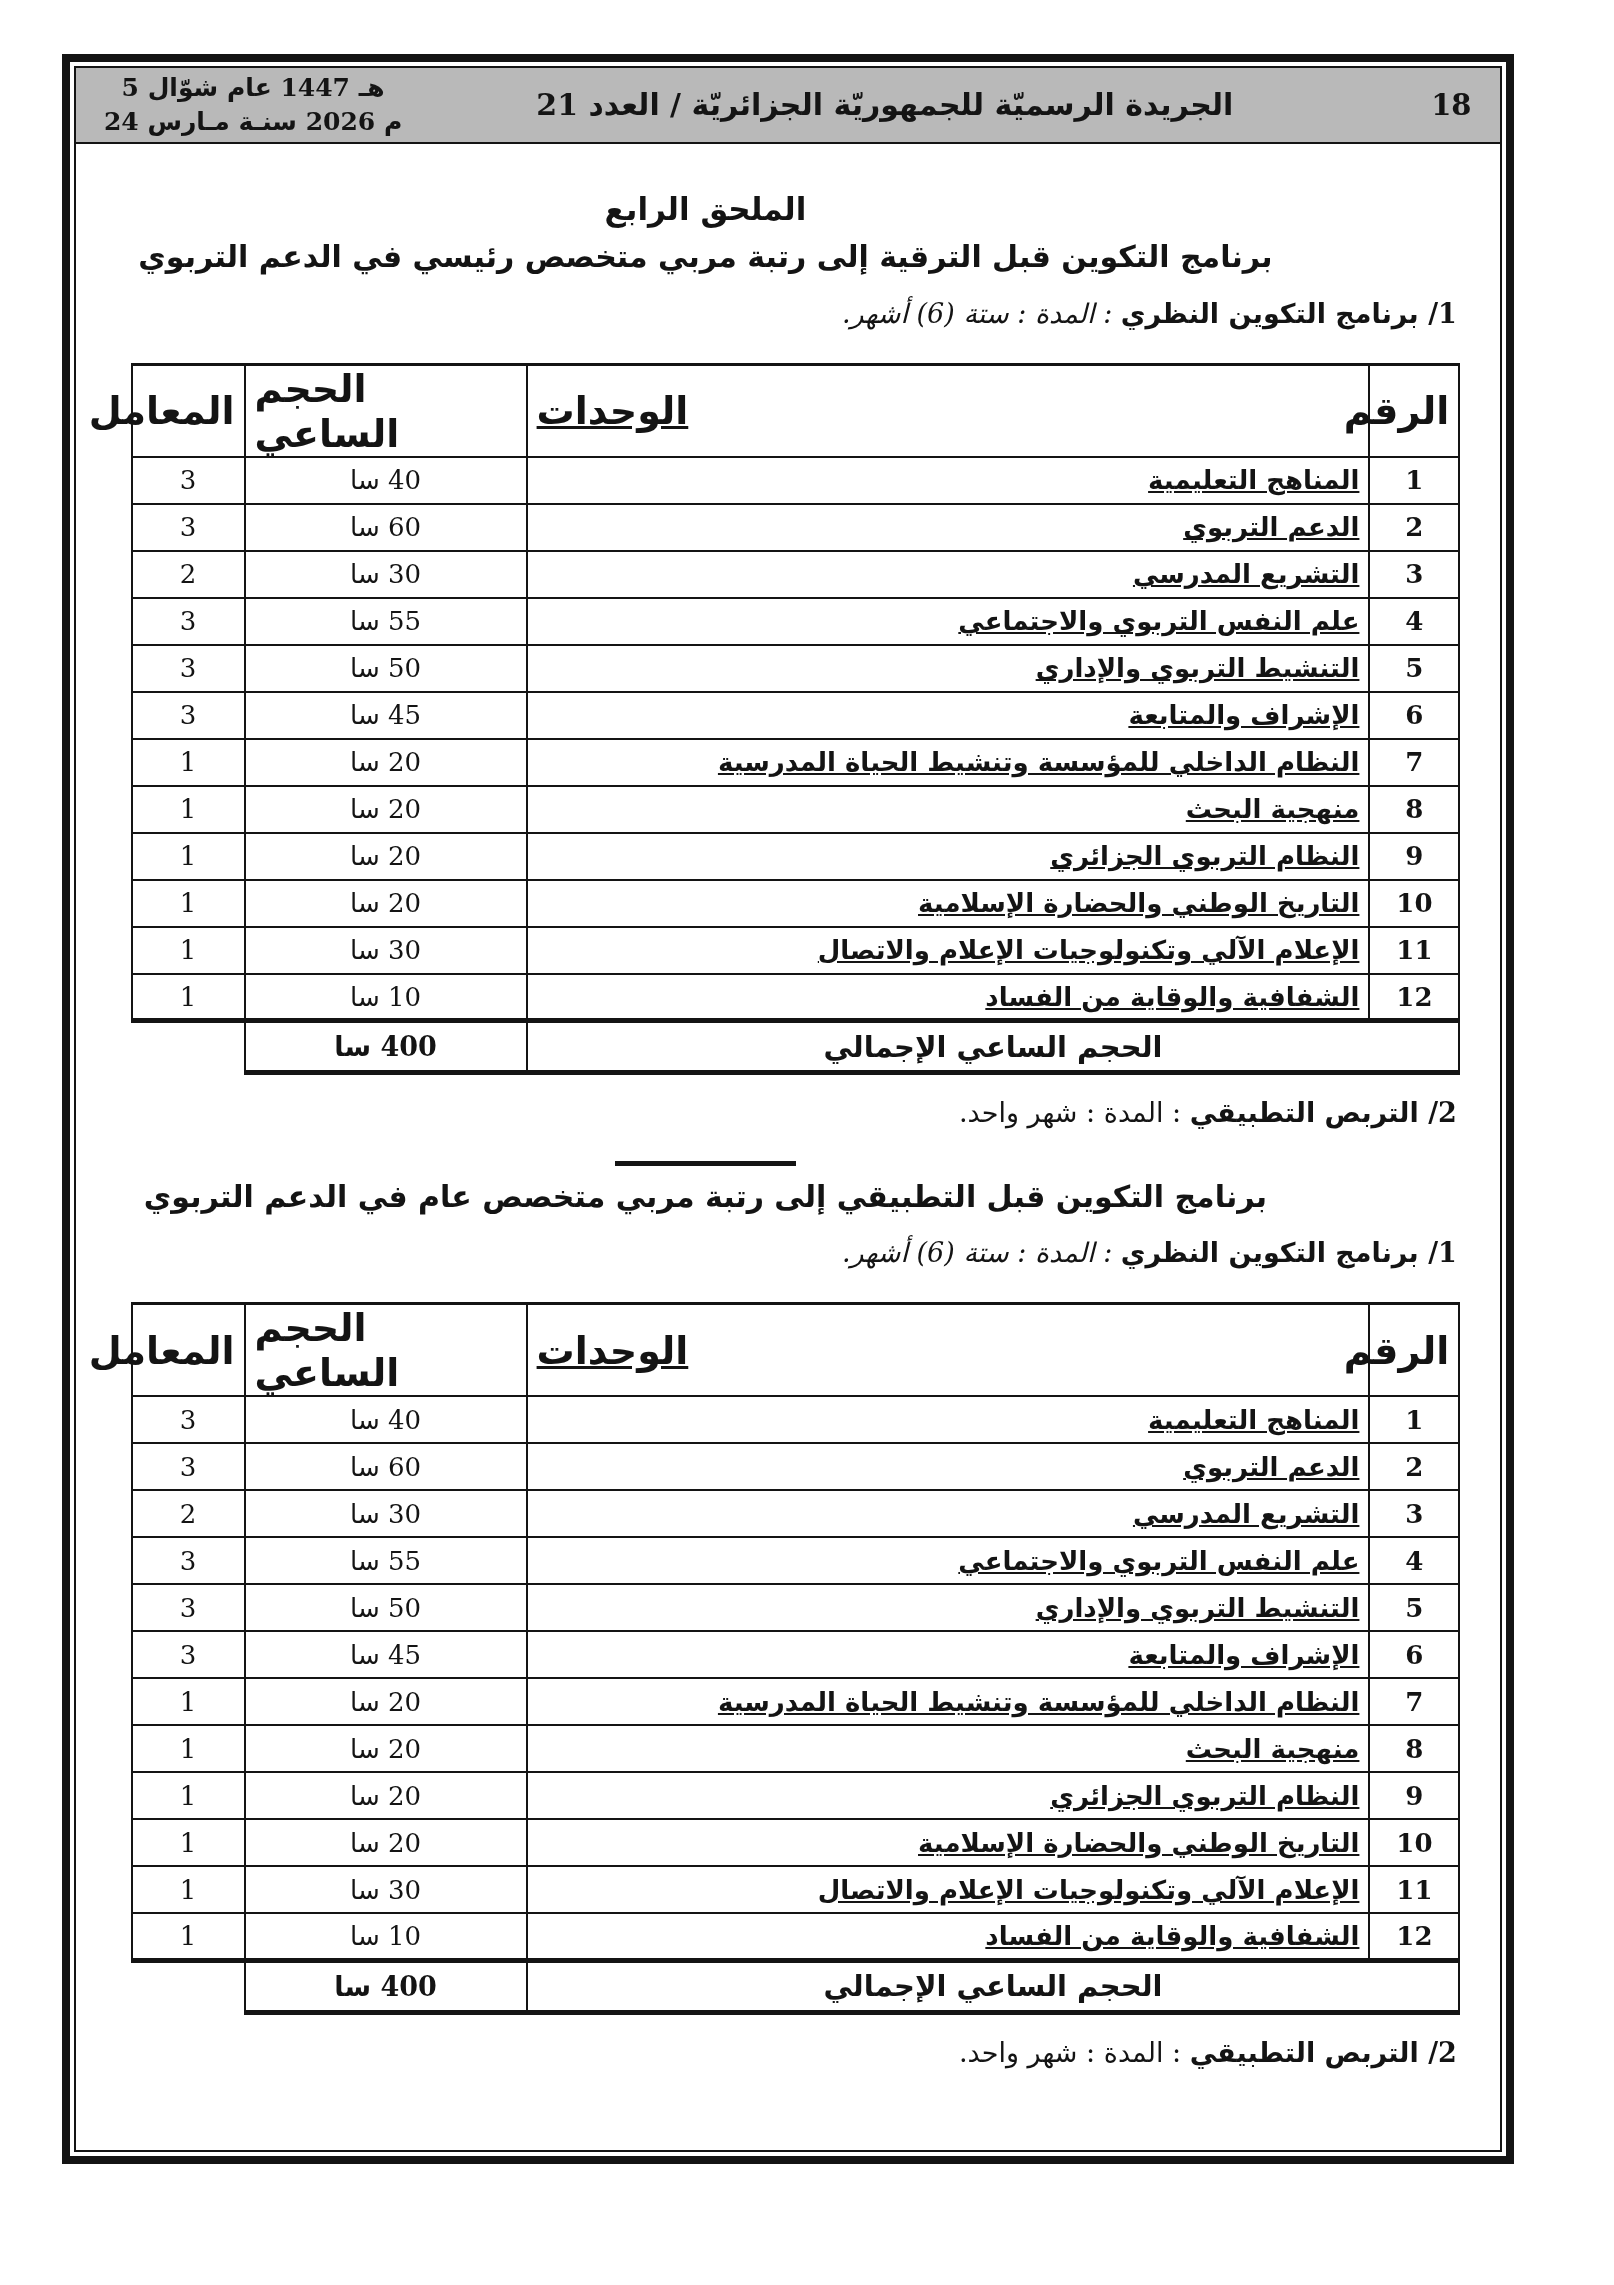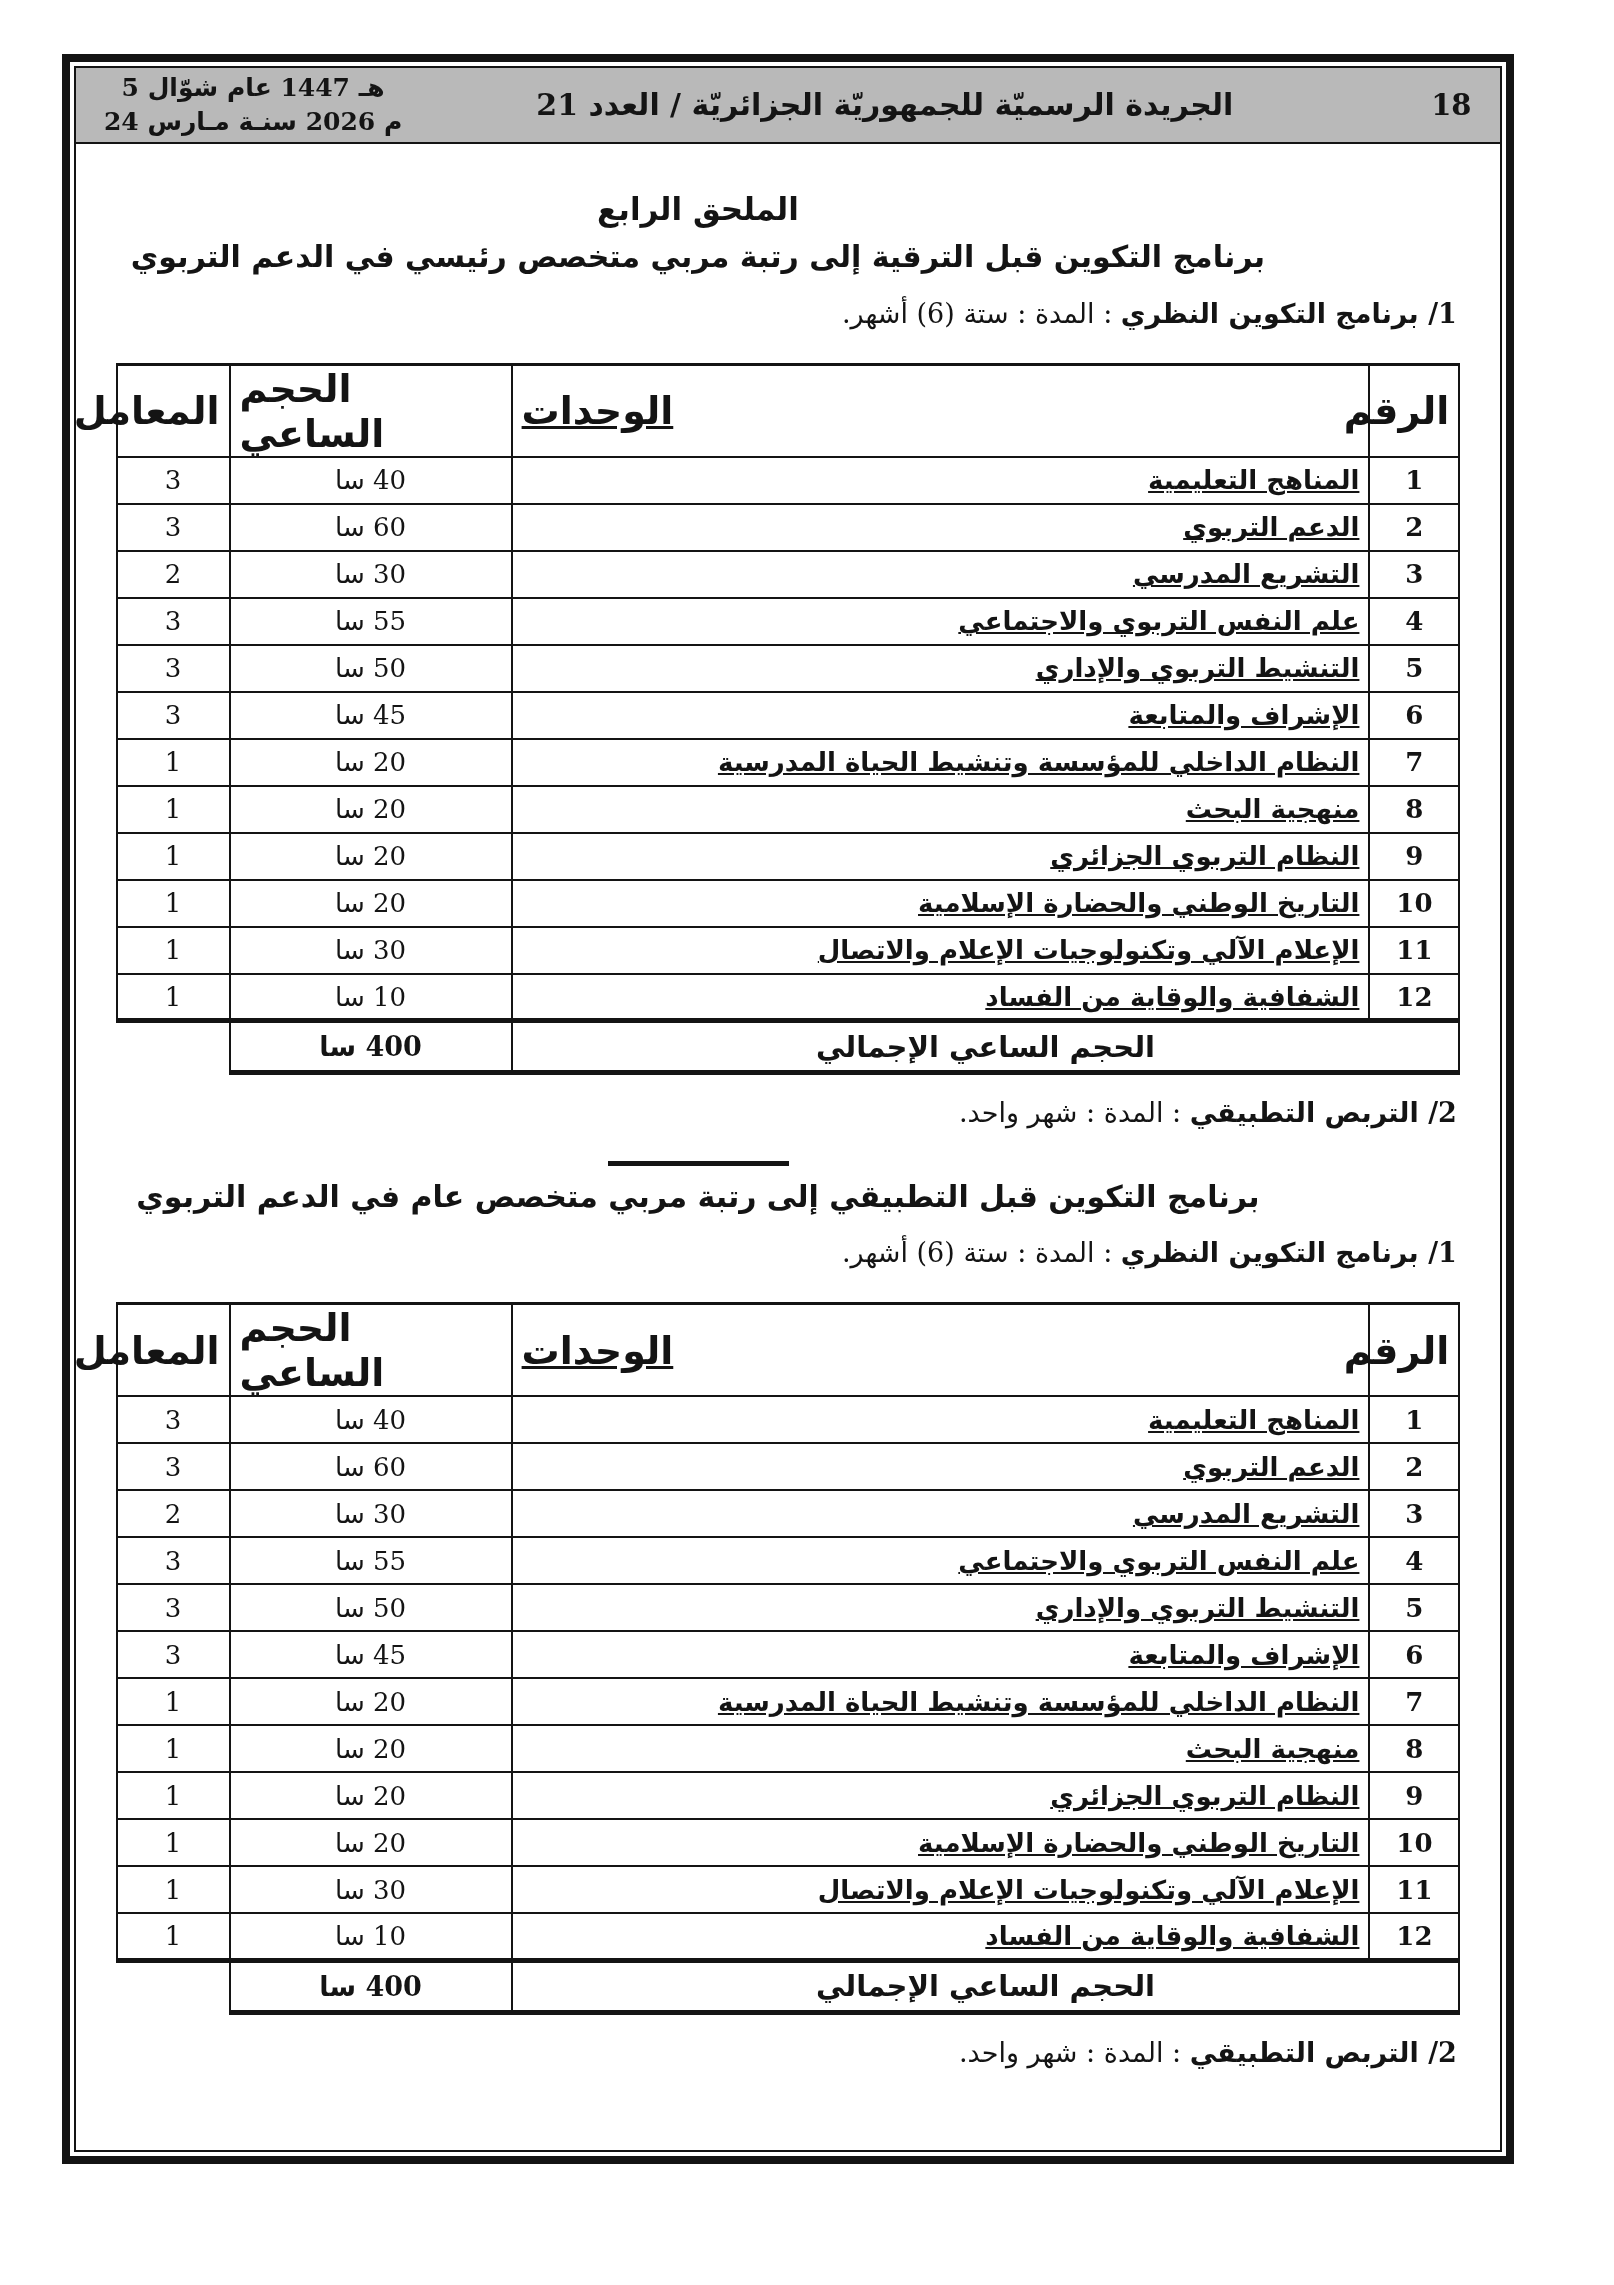--- a/index.html
+++ b/index.html
@@ -20,32 +20,32 @@
   .band{
     height:76px;background:#b9b9b9;border-bottom:2.7px solid #141414;
     display:flex;align-items:center;direction:rtl;padding:0 23.5px;box-sizing:border-box;
   }
   .band .page-num{width:109px;font-size:29px;font-weight:700;text-align:right;padding-right:5.4px;}
   .band .band-title{flex:1;text-align:center;font-size:30px;font-weight:700;letter-spacing:0.5px;}
   .band .date-block{
     width:308px;direction:ltr;text-align:center;font-weight:700;font-size:25px;line-height:34px;white-space:nowrap;
   }
   
-  .content{direction:rtl;padding:0 40px;}
+  .content{direction:rtl;padding:0 40px;margin-left:15px;}
   .annex-title{
     text-align:center;font-size:31px;font-weight:700;margin:47px 0 0 0;
     transform:translateX(-90px);
   }
   .annex-subtitle{
     text-align:center;font-size:30px;font-weight:700;margin:12.7px 0 0 0;
     transform:translateX(-90px);
   }
   .prog-line{margin:23.5px 3.6px 0 0;font-size:27px;text-align:right;}
   .prog-line .lbl{font-weight:700;}
-  .prog-line .rest{font-weight:400;}
+  .prog-line .rest{font-weight:400;font-style:italic;}
   
   table.prog{
     width:100%;border-collapse:collapse;margin-top:34px;direction:rtl;
     table-layout:fixed;
   }
   table.prog th,table.prog td{
     border:2.7px solid #141414;box-sizing:border-box;padding:0 9px;
   }
   table.prog th{
     height:49px;font-size:38px;font-weight:700;text-align:left;border-top-width:3.6px;

